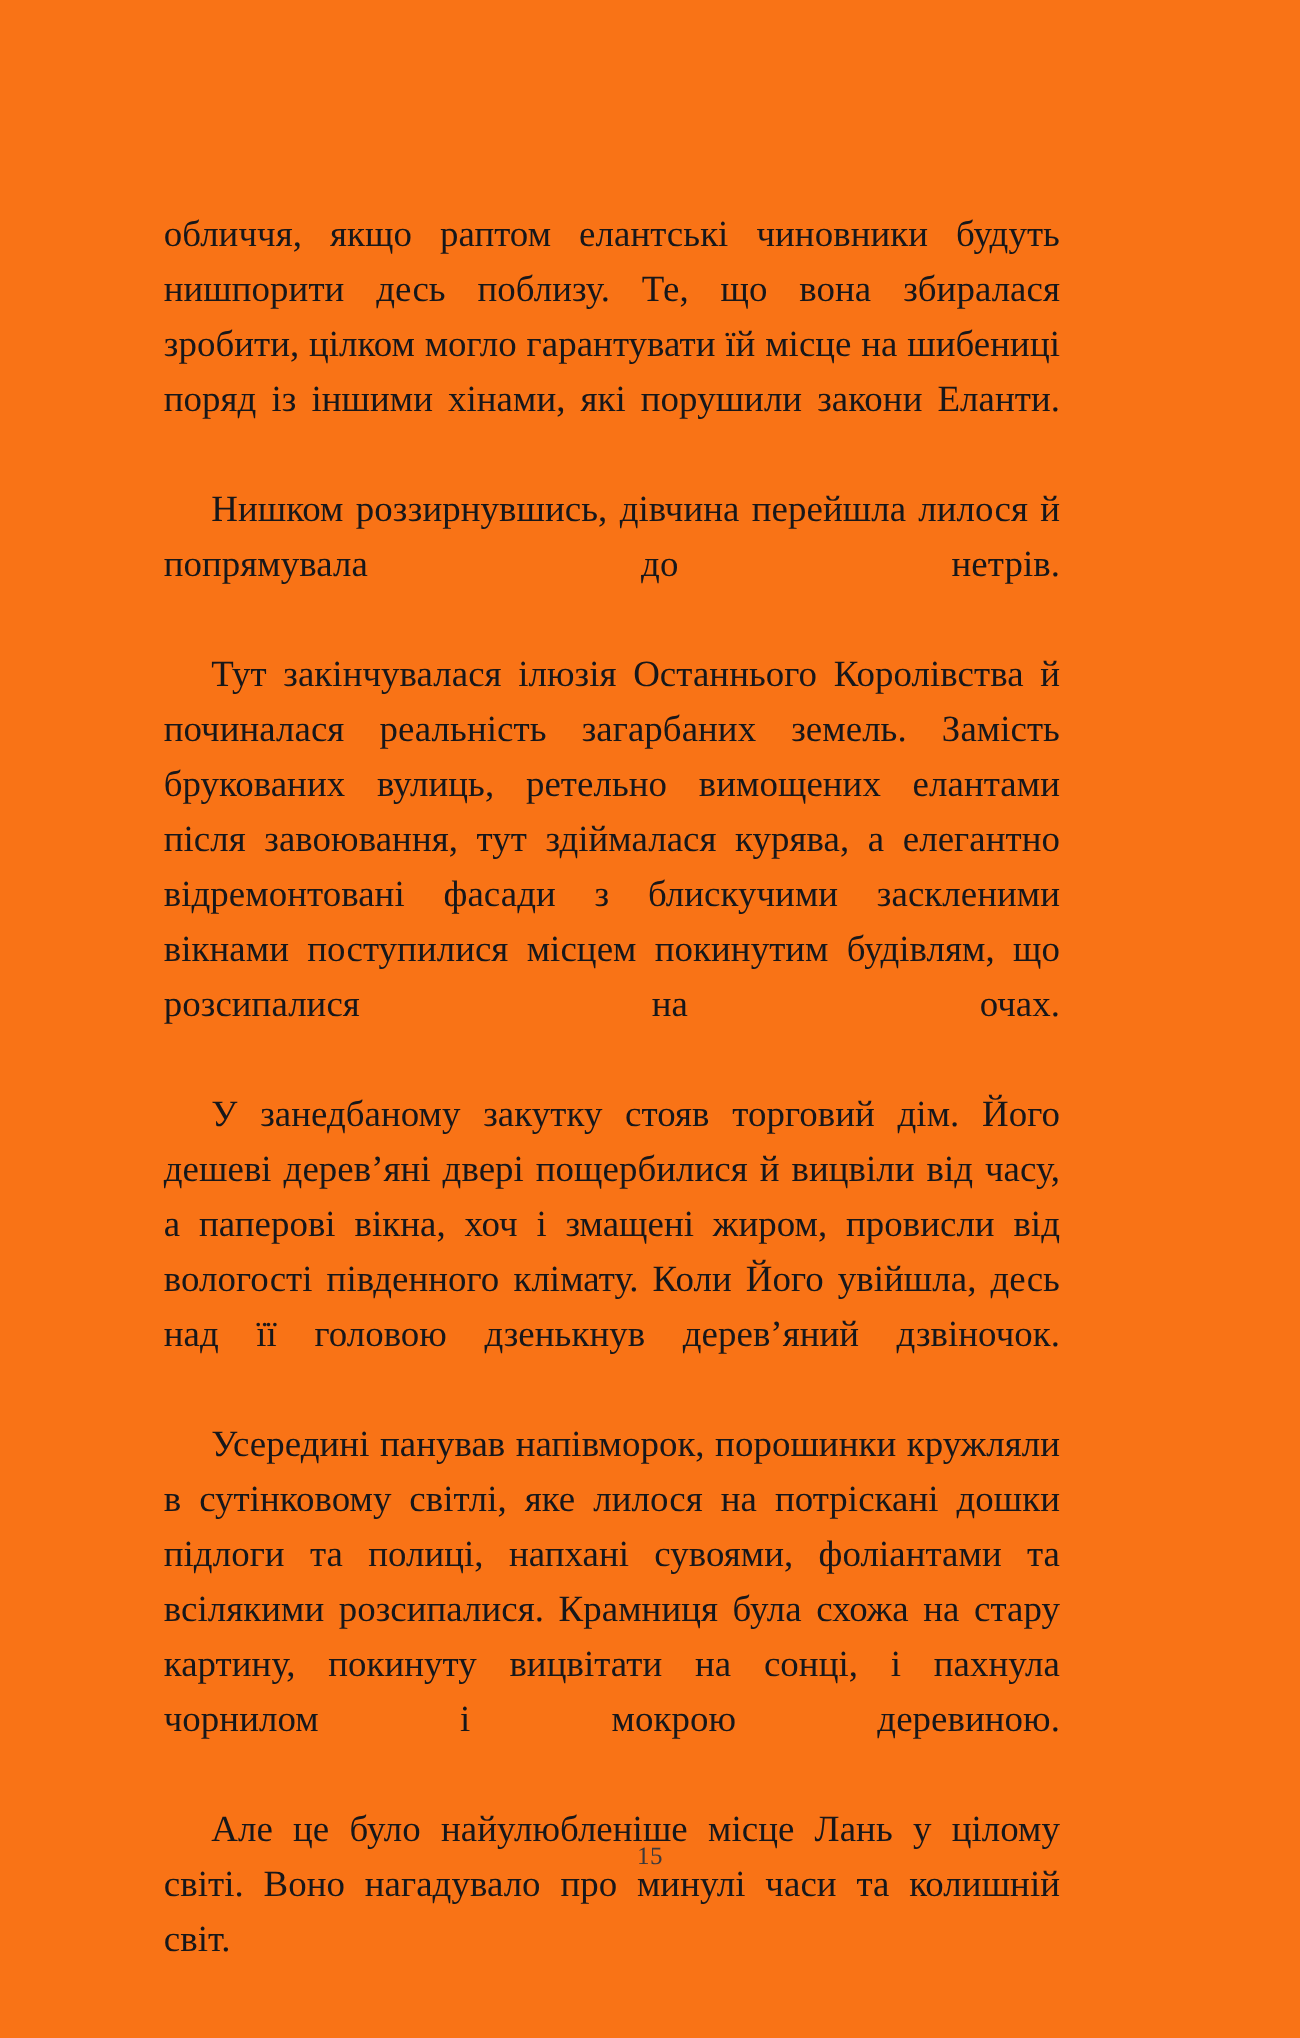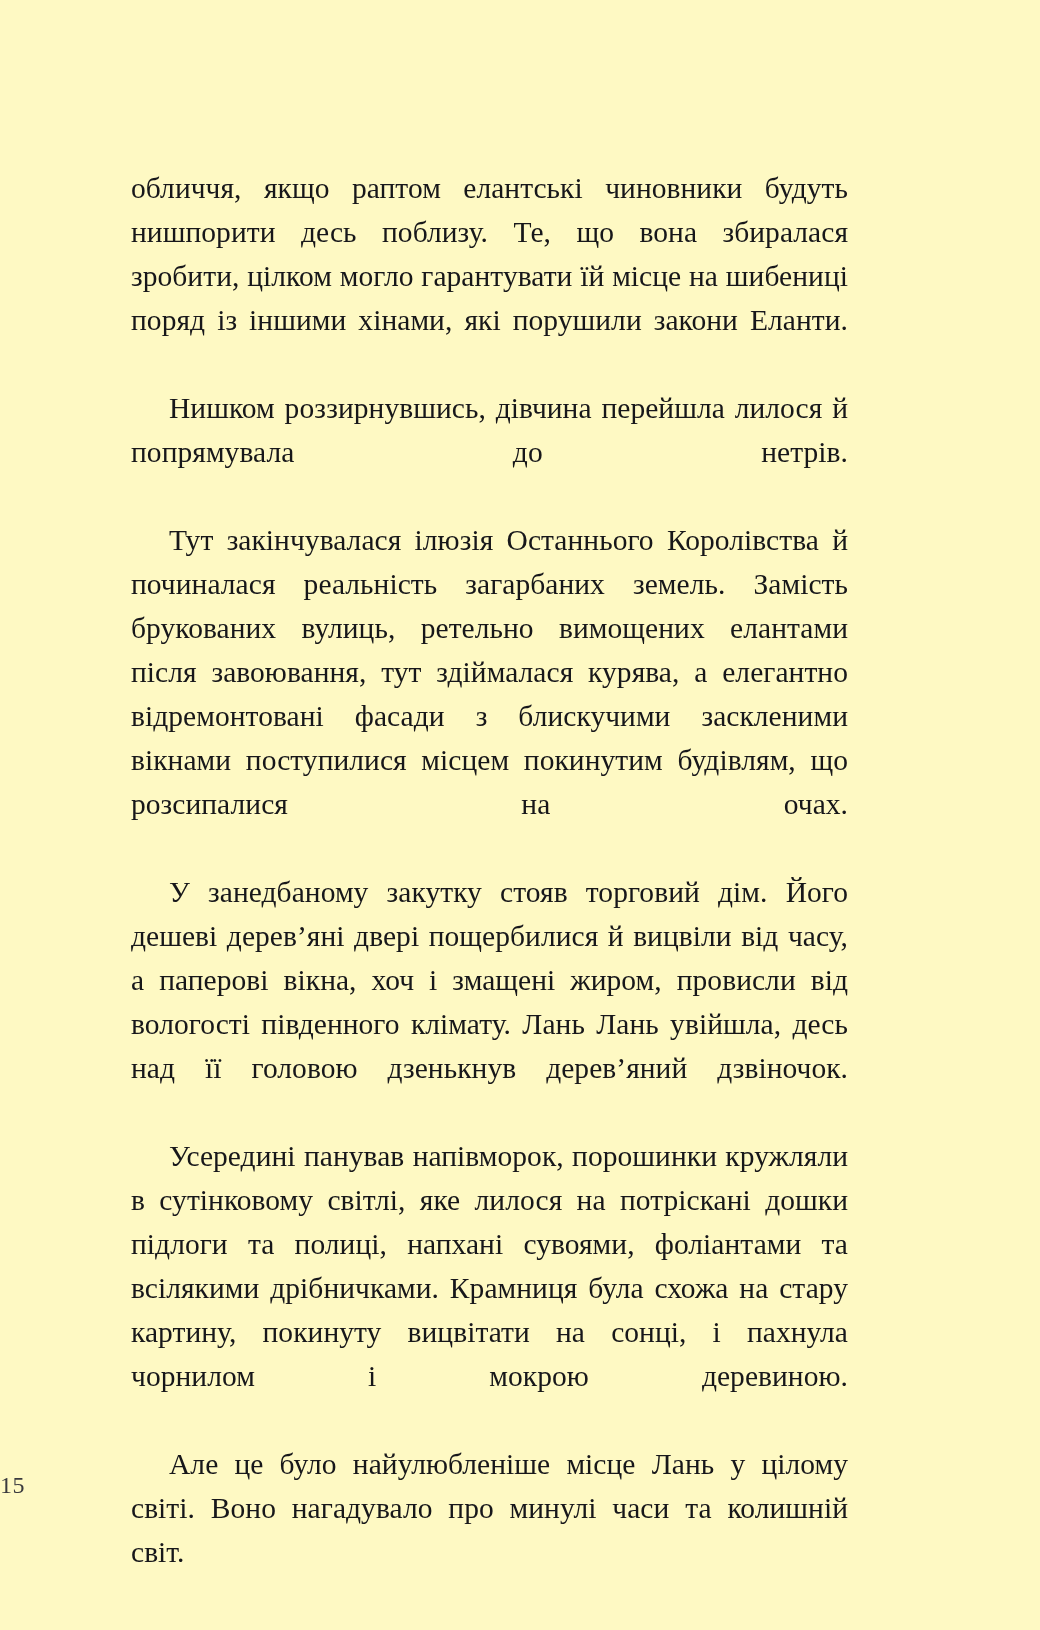--- a/index.html
+++ b/index.html
@@ -11,21 +11,21 @@
     width: 1040px;
     height: 1630px;
     position: relative;
     font-family: "Liberation Serif", "DejaVu Serif", serif;
     -webkit-font-smoothing: antialiased;
   }
 
   .page {
     position: absolute;
     inset: 0;
-    background: #fef9c3;
+    background: #f97316;
     overflow: hidden;
   }
 
   .text-block {
     position: absolute;
     left: 131px;
     top: 166px;
     width: 717px;
   }
 
@@ -52,37 +52,38 @@
     content: "";
     display: inline-block;
     width: 100%;
   }
 
   .folio {
     position: absolute;
     left: 0;
     right: 0;
     top: 1470px;
-    font-size: 24px;
+    text-align: center;
+    font-size: 20px;
     line-height: 30px;
     color: #3a3a3e;
     font-family: "Liberation Serif", "DejaVu Serif", serif;
     letter-spacing: 0.4px;
   }
 </style>
 </head>
 <body>
 
 <div class="page">
 
   <div class="text-block">
     <p class="para continuation">обличчя, якщо раптом елантські чиновники будуть нишпорити десь поблизу. Те, що вона збиралася зробити, цілком могло гарантувати їй місце на шибениці поряд із іншими хінами, які порушили закони Еланти.</p>
     <p class="para">Нишком роззирнувшись, дівчина перейшла лилося й попрямувала до нетрів.</p>
     <p class="para">Тут закінчувалася ілюзія Останнього Королівства й починалася реальність загарбаних земель. Замість брукованих вулиць, ретельно вимощених елантами після завоювання, тут здіймалася курява, а елегантно відремонтовані фасади з блискучими заскленими вікнами поступилися місцем покинутим будівлям, що розсипалися на очах.</p>
-    <p class="para">У занедбаному закутку стояв торговий дім. Його дешеві дерев’яні двері пощербилися й вицвіли від часу, а паперові вікна, хоч і змащені жиром, провисли від вологості південного клімату. Лань Лань увійшла, десь над її головою дзенькнув дерев’яний дзвіночок.</p>
-    <p class="para">Усередині панував напівморок, порошинки кружляли в сутінковому світлі, яке лилося на потріскані дошки підлоги та полиці, напхані сувоями, фоліантами та всілякими дрібничками. Крамниця була схожа на стару картину, покинуту вицвітати на сонці, і пахнула чорнилом і мокрою деревиною.</p>
+    <p class="para">У занедбаному закутку стояв торговий дім. Його дешеві дерев’яні двері пощербилися й вицвіли від часу, а паперові вікна, хоч і змащені жиром, провисли від вологості південного клімату. Коли Його увійшла, десь над її головою дзенькнув дерев’яний дзвіночок.</p>
+    <p class="para">Усередині панував напівморок, порошинки кружляли в сутінковому світлі, яке лилося на потріскані дошки підлоги та полиці, напхані сувоями, фоліантами та всілякими розсипалися. Крамниця була схожа на стару картину, покинуту вицвітати на сонці, і пахнула чорнилом і мокрою деревиною.</p>
     <p class="para">Але це було найулюбленіше місце Лань у цілому світі. Воно нагадувало про минулі часи та колишній світ.</p>
 
   </div>
 
   <div class="folio">15</div>
 
 </div>
 
 </body></html>

